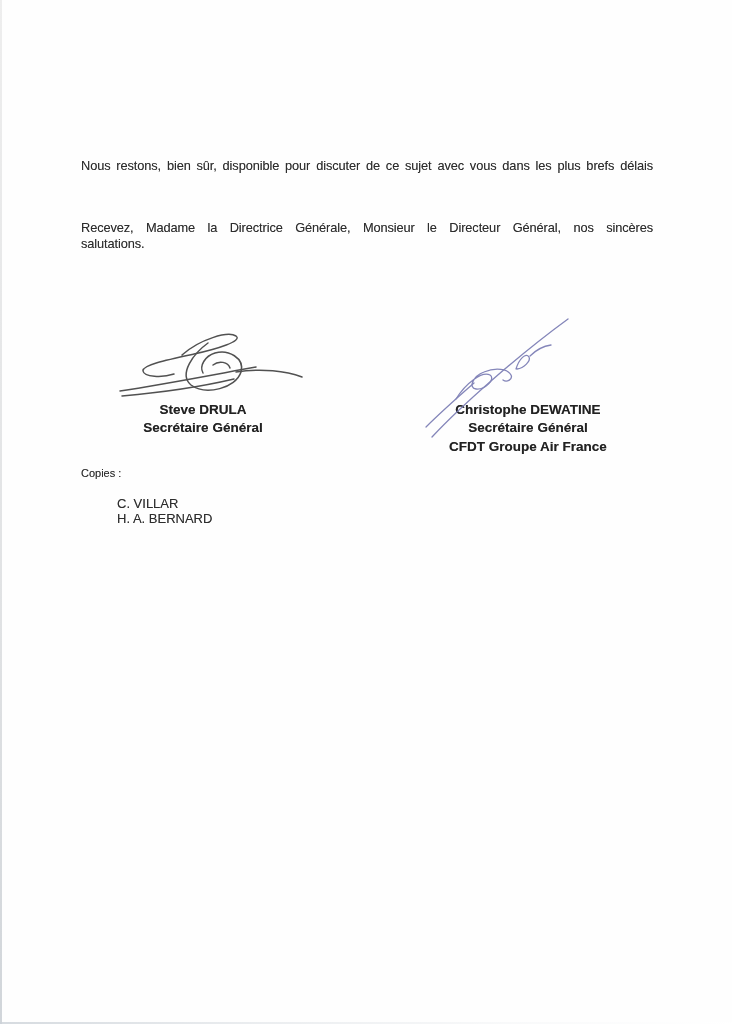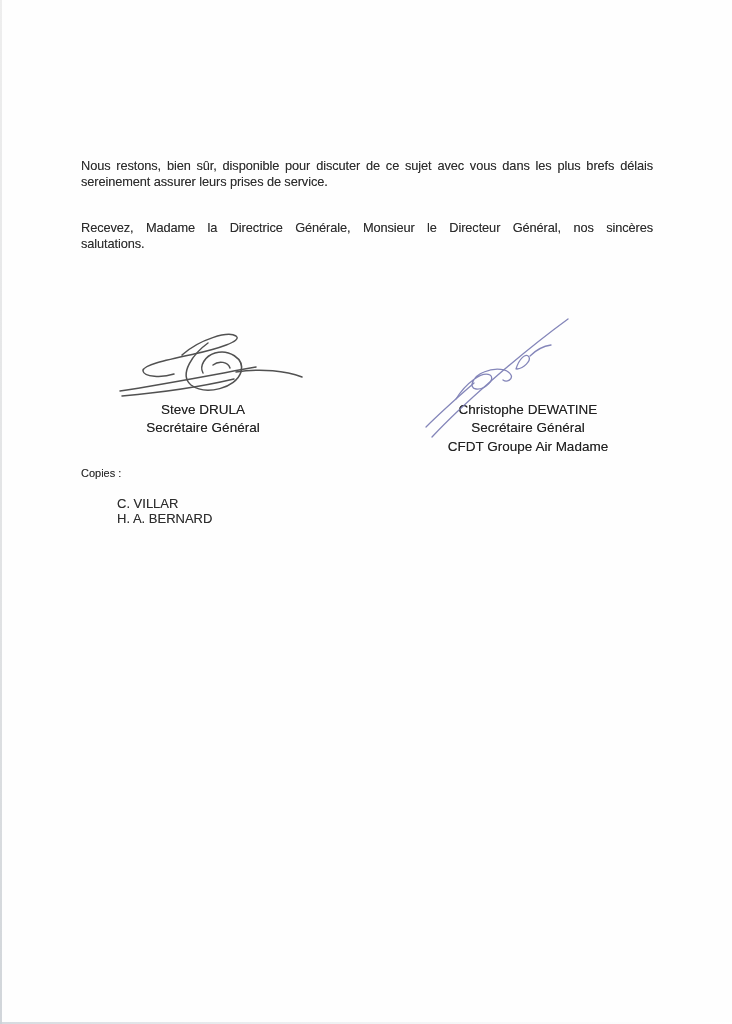--- a/index.html
+++ b/index.html
@@ -37,21 +37,21 @@
   .p1 { top: 158px; }
   .p2 { top: 220px; }
   .ln { text-align: left; white-space: normal; }
   .ln.j { text-align: justify; text-align-last: justify; }
   .sig-img { position: absolute; z-index: 2; }
   .sig-left-img  { left: 116px; top: 327px; }
   .sig-right-img { left: 424px; top: 313px; }
   .sigtext {
     position: absolute;
     z-index: 1;
-    font-weight: 400;
+    font-weight: 700;
     font-size: 13.5px;
     line-height: 18.4px;
     text-align: center;
     color: #222222;
     text-shadow: 0 0 0.5px rgba(30,30,30,0.5);
   }
   .st-left  { left: 103px; top: 401px; width: 200px; }
   .st-right { left: 420px; top: 401px; width: 216px; }
   .copies-label {
     position: absolute;
@@ -70,21 +70,20 @@
 </head>
 <body>
 
 <div class="page">
 
   <div class="scan-edge-left"></div>
   <div class="scan-edge-bottom"></div>
 
   <div class="para p1">
     <div class="ln j">Nous restons, bien sûr, disponible pour discuter de ce sujet avec vous dans les plus brefs délais</div>
-    <div class="ln">sereinement assurer leurs prises de service.</div>
   </div>
 
   <div class="para p2">
     <div class="ln j">Recevez, Madame la Directrice Générale, Monsieur le Directeur Général, nos sincères</div>
     <div class="ln">salutations.</div>
   </div>
 
   <svg class="sig-img sig-left-img" width="192" height="74" viewBox="0 0 192 74" xmlns="http://www.w3.org/2000/svg">
     <g fill="none" stroke-linecap="round" stroke-linejoin="round" stroke-width="1.5" opacity="0.88" stroke="#3a3a3a">
       <path d="M66,28 C84,12 112,4 120,9 C127,14 101,22 78,27 C50,33 26,38 27,44 C28,50 46,51 58,47"></path>
@@ -107,21 +106,21 @@
   </svg>
 
   <div class="sigtext st-left">
     <div>Steve DRULA</div>
     <div>Secrétaire Général</div>
   </div>
 
   <div class="sigtext st-right">
     <div>Christophe DEWATINE</div>
     <div>Secrétaire Général</div>
-    <div>CFDT Groupe Air Madame</div>
+    <div>CFDT Groupe Air France</div>
   </div>
 
   <div class="copies-label">Copies :</div>
   <div class="copies-list">
     <div>C. VILLAR</div>
     <div>H. A. BERNARD</div>
   </div>
 
 </div>
 

